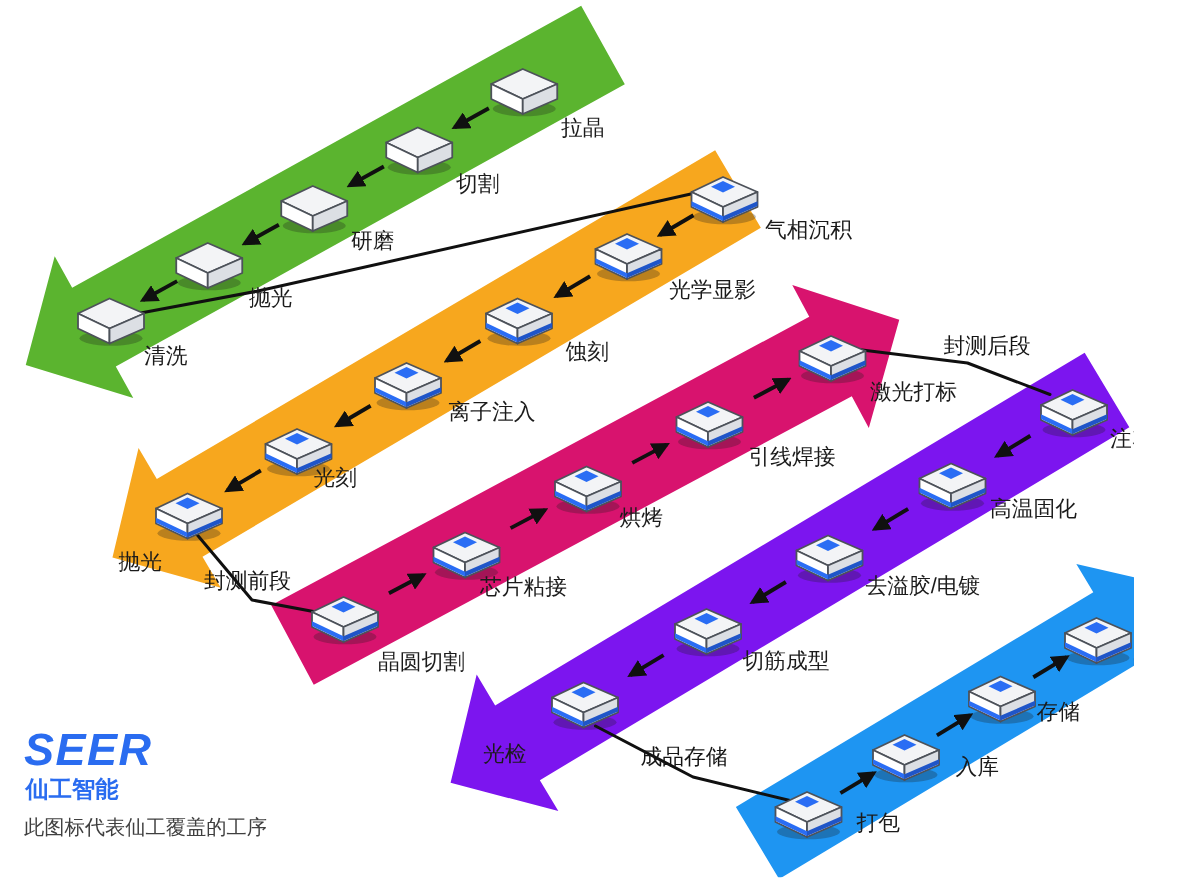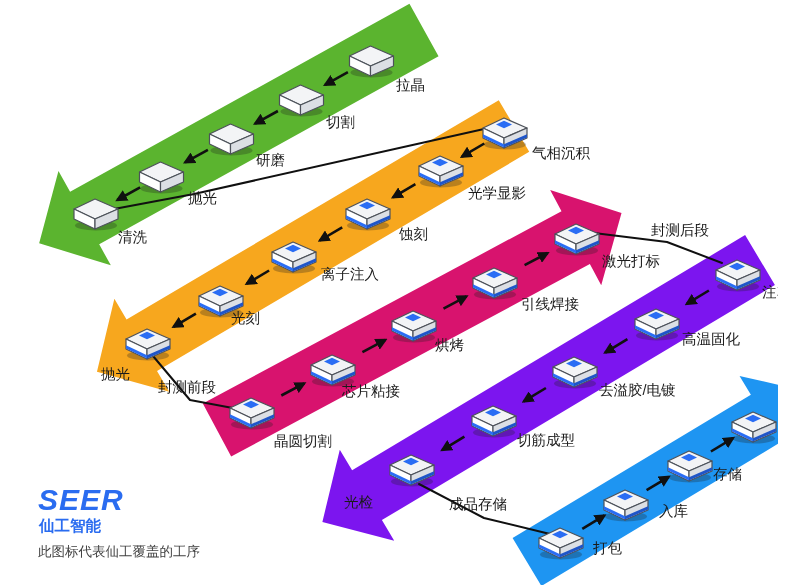--- a/index.html
+++ b/index.html
@@ -1,17 +1,17 @@
 <!DOCTYPE html>
 <html><head>
 <meta charset="utf-8">
 <style>
   html,body{margin:0;padding:0;background:#ffffff;}
   .page{position:relative;width:756px;height:585px;background:#ffffff;overflow:hidden;
-        font-family:"Liberation Sans","DejaVu Sans",sans-serif;padding-left:22px;}
+        font-family:"Liberation Sans","DejaVu Sans",sans-serif;}
   svg{display:block;}
   .band{stroke:none;}
   .lbl{font-family:"Liberation Sans","DejaVu Sans",sans-serif;font-size:14.5px;fill:#1b1b1b;}
   .stage{font-family:"Liberation Sans","DejaVu Sans",sans-serif;font-size:14.5px;fill:#141414;}
   .flow{stroke:#101010;stroke-width:2.6;}
   .conn{fill:none;stroke:#101010;stroke-width:2;stroke-linejoin:round;stroke-linecap:round;}
   .logo-txt{font-family:"Liberation Sans","DejaVu Sans",sans-serif;font-size:30px;font-weight:bold;font-style:italic;letter-spacing:1px;}
   .company-txt{font-family:"Liberation Sans","DejaVu Sans",sans-serif;font-size:15.5px;font-weight:bold;}
   .note-txt{font-family:"Liberation Sans","DejaVu Sans",sans-serif;font-size:13.5px;fill:#3f3f3f;}
 </style>

